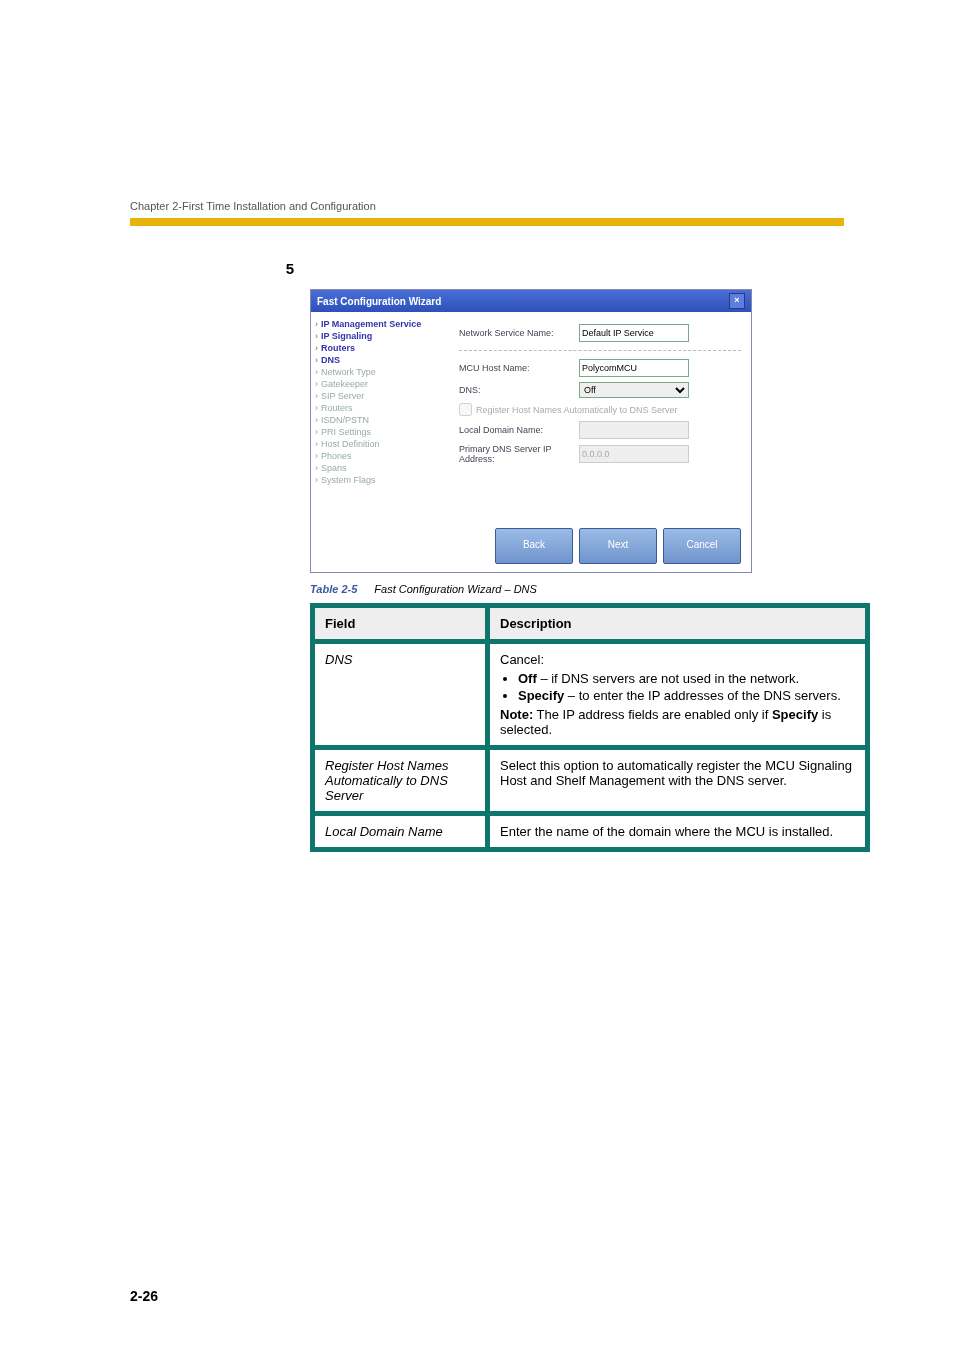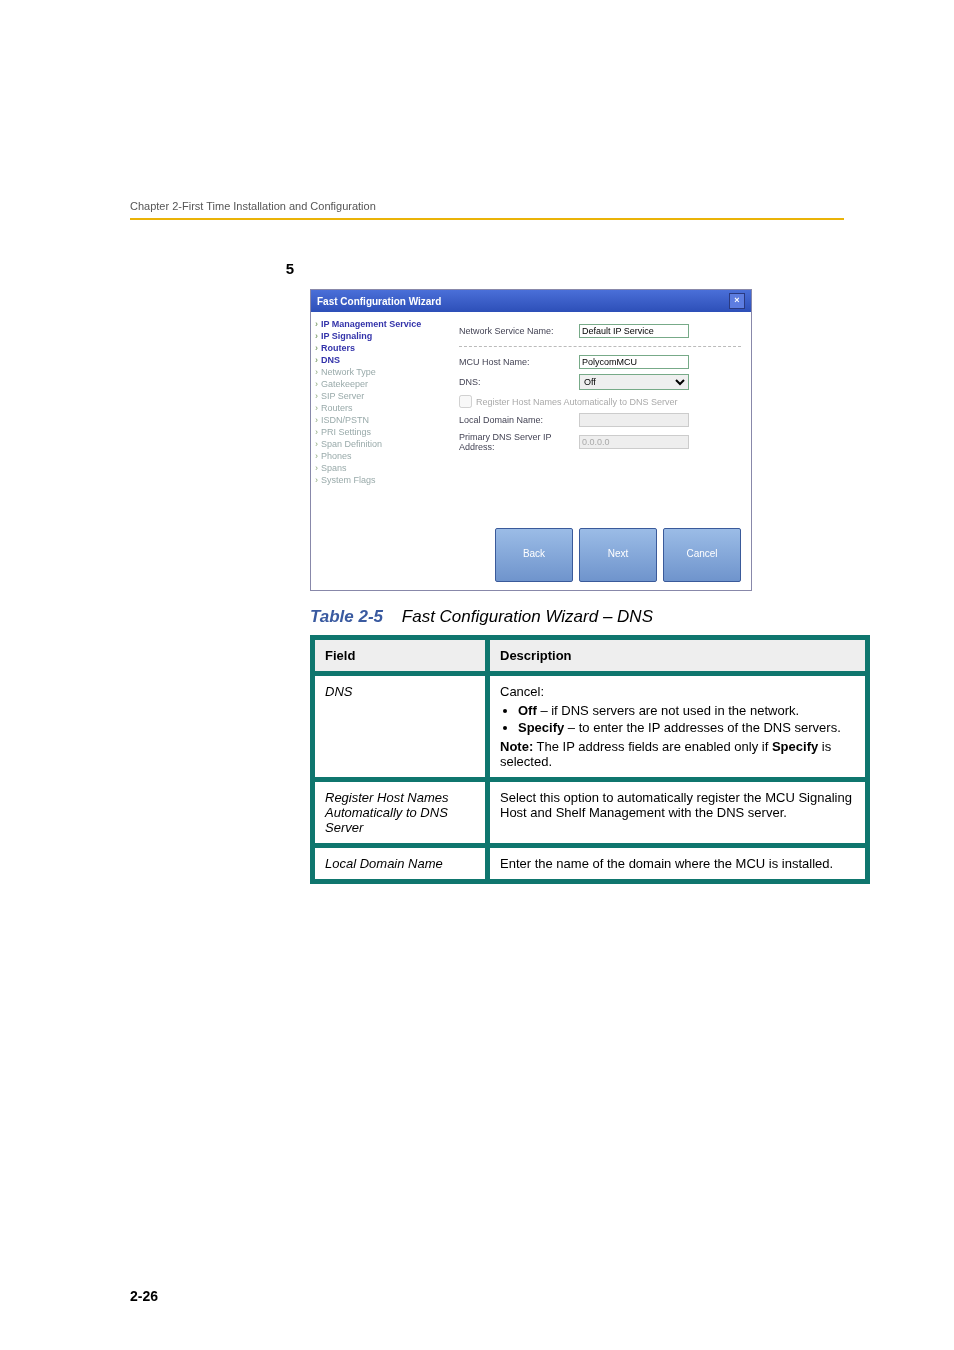--- a/index.html
+++ b/index.html
@@ -15,21 +15,21 @@
     padding: 200px 110px 40px 110px;
     position: relative;
   }
   .running-head {
     position: absolute;
     top: 200px;
     left: 130px;
     right: 110px;
     font-size: 11px;
     color: #555;
-    border-bottom: 2px solid #eab308;
+    border-bottom: 8px solid #eab308;
     padding-bottom: 6px;
   }
   .step-block {
     margin-top: 60px;
     margin-left: 160px;
     display: flex;
   }
   .step-num {
     width: 24px;
     text-align: right;
@@ -103,21 +103,21 @@
     display: flex;
     align-items: center;
     margin-bottom: 5px;
   }
   .form-row .flabel { width: 120px; }
   .form-row input[type=text] {
     width: 110px;
     height: 14px;
     font-size: 9px;
     border: 1px solid #7a8;
-    padding: 0 2px;
+    padding: 8px 2px;
     box-sizing: border-box;
   }
   .form-row select {
     width: 110px;
     height: 16px;
     font-size: 9px;
     border: 1px solid #7a8;
   }
   .form-row input[type=text].disabled {
     background: #eee;
@@ -144,26 +144,26 @@
   .wizard-footer .wbtn {
     min-width: 64px;
     height: 20px;
     background: linear-gradient(#9bbce6, #6f94cc);
     border: 1px solid #3a5a9a;
     color: #fff;
     font-size: 10px;
     line-height: 18px;
     text-align: center;
     border-radius: 2px;
-    padding: 16px 6px;
+    padding: 7px 6px;
   }
 
   .table-caption {
-    margin: 16px 0 8px 200px;
-    font-size: 17px;
+    margin: 10px 0 8px 200px;
+    font-size: 11px;
   }
   .table-caption .tc-label {
     color: #3a5aa0;
     font-weight: bold;
     font-style: italic;
     margin-right: 14px;
   }
   .table-caption .tc-title {
     font-style: italic;
   }
@@ -252,21 +252,21 @@
         <div class="nav-item">
             <span class="nav-arrow">›</span>
             <span>ISDN/PSTN</span>
           </div>
         <div class="nav-item">
             <span class="nav-arrow">›</span>
             <span>PRI Settings</span>
           </div>
         <div class="nav-item">
             <span class="nav-arrow">›</span>
-            <span>Span Definition</span>
+            <span>Host Definition</span>
           </div>
         <div class="nav-item">
             <span class="nav-arrow">›</span>
             <span>Phones</span>
           </div>
         <div class="nav-item">
             <span class="nav-arrow">›</span>
             <span>Spans</span>
           </div>
         <div class="nav-item">

